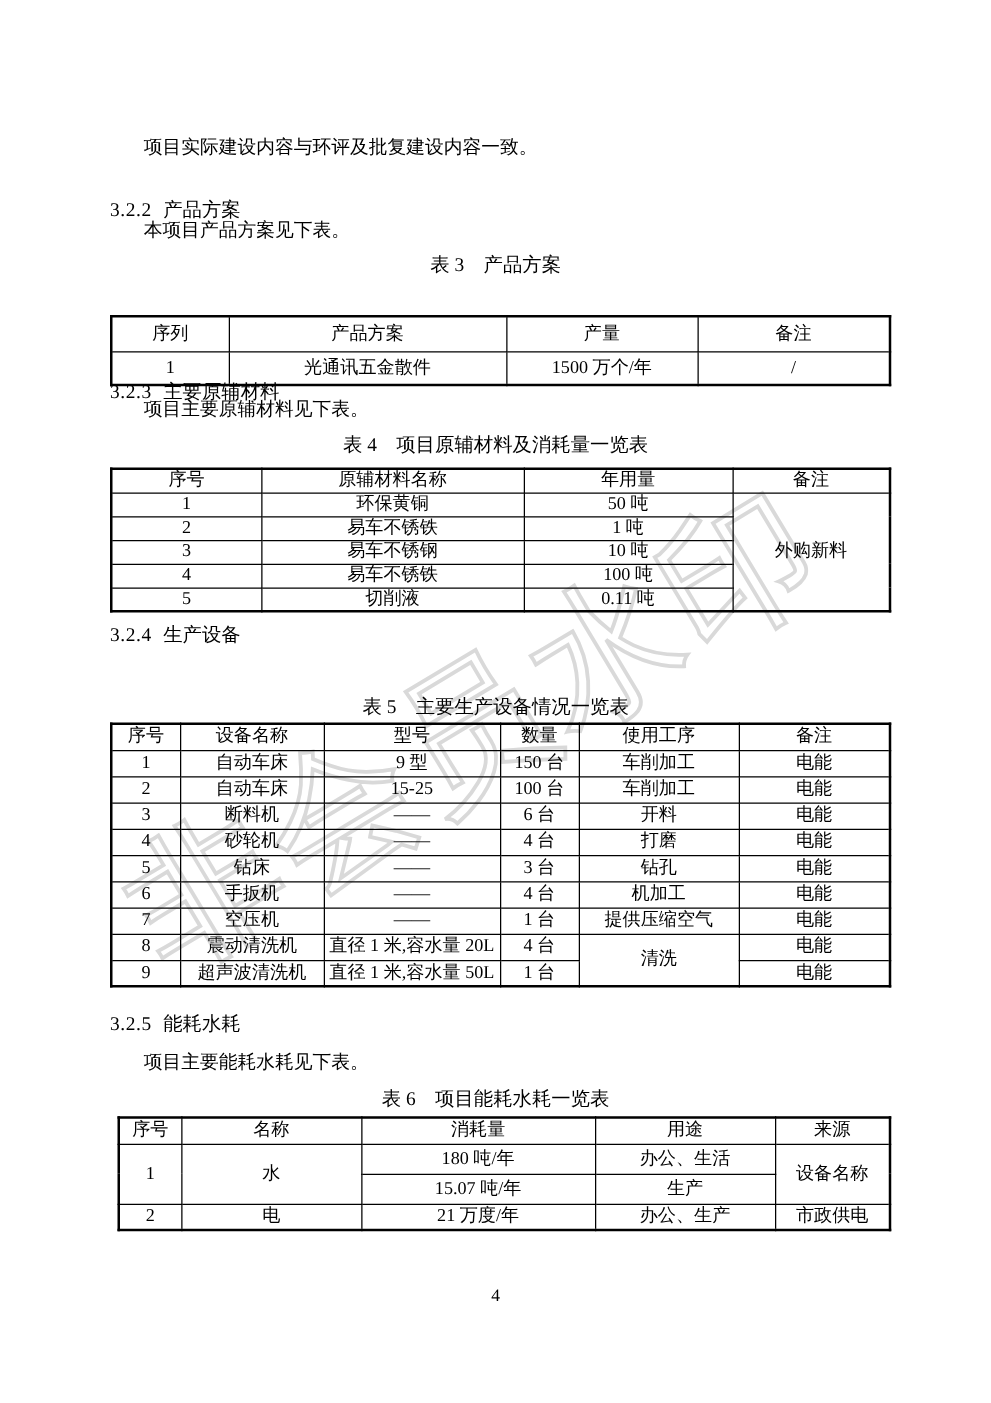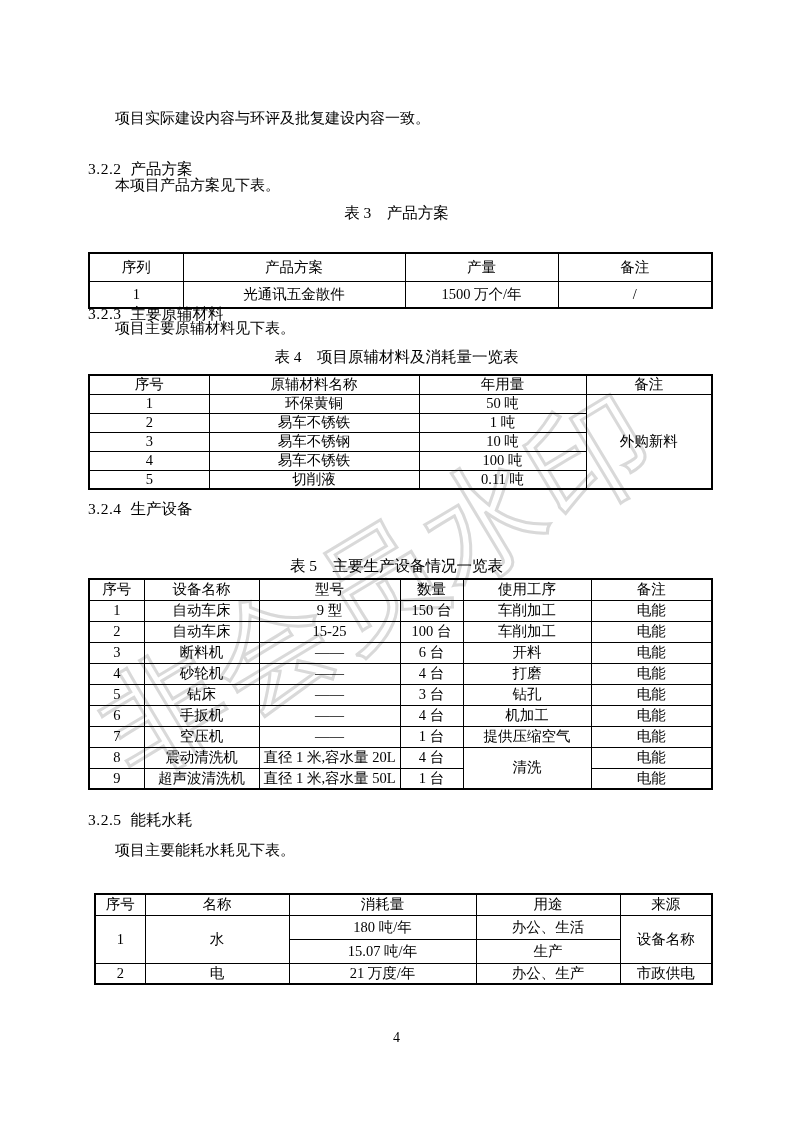--- a/index.html
+++ b/index.html
@@ -245,20 +245,21 @@
       <td>电能</td>
     </tr>
   </tbody>
     </table>
 
   <div class="layer heading" style="left:88px; top:809px;">
     <span class="sec-num">3.2.5</span><span class="sec-title">能耗水耗</span>
   </div>
   <div class="layer para" style="left:115px; top:839px;">项目主要能耗水耗见下表。</div>
 
+  <div class="layer caption" style="top:869px;">表 6　项目能耗水耗一览表</div>
 
   <table class="doc layer" style="left:94px; top:893px; width:617px;">
     <colgroup>
         <col style="width:50px">
         <col style="width:144px">
         <col style="width:187px">
         <col style="width:144px">
         <col style="width:92px">
       </colgroup>
     <tbody>

